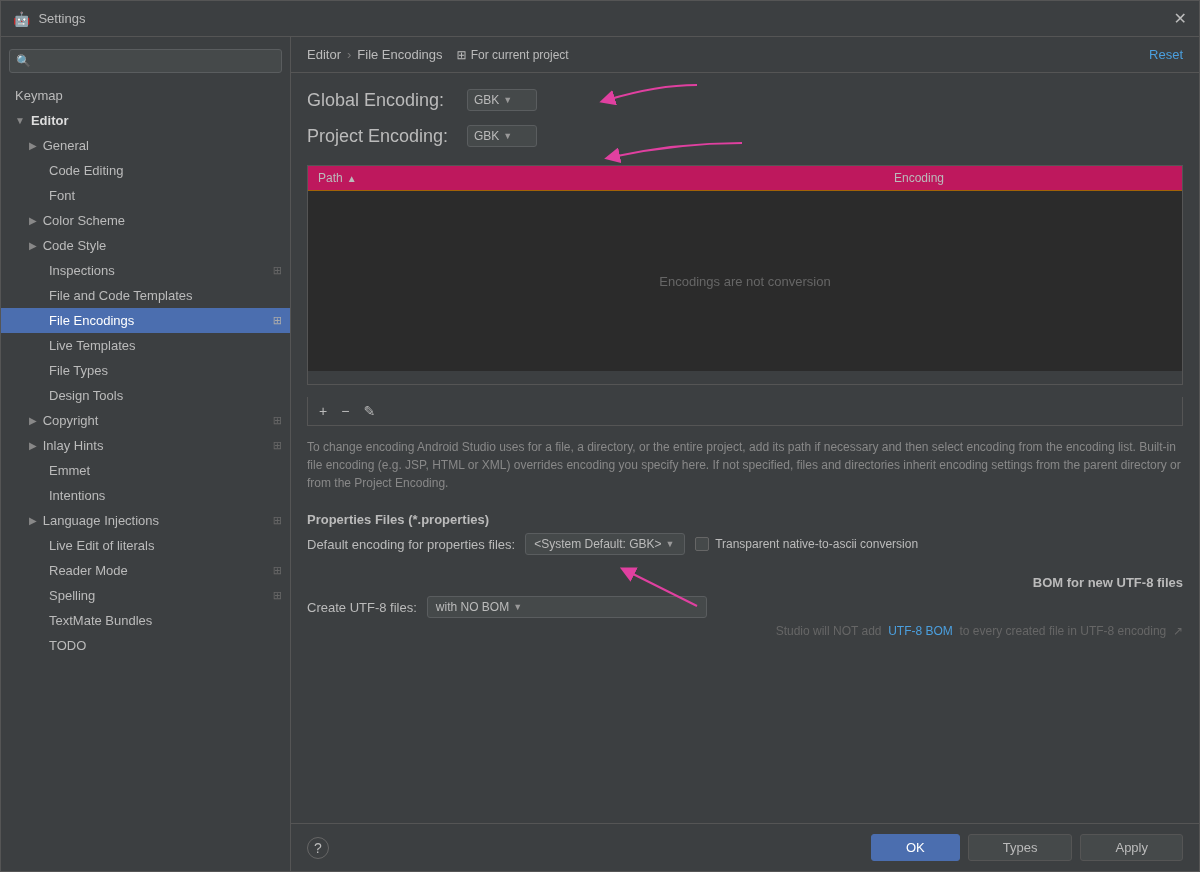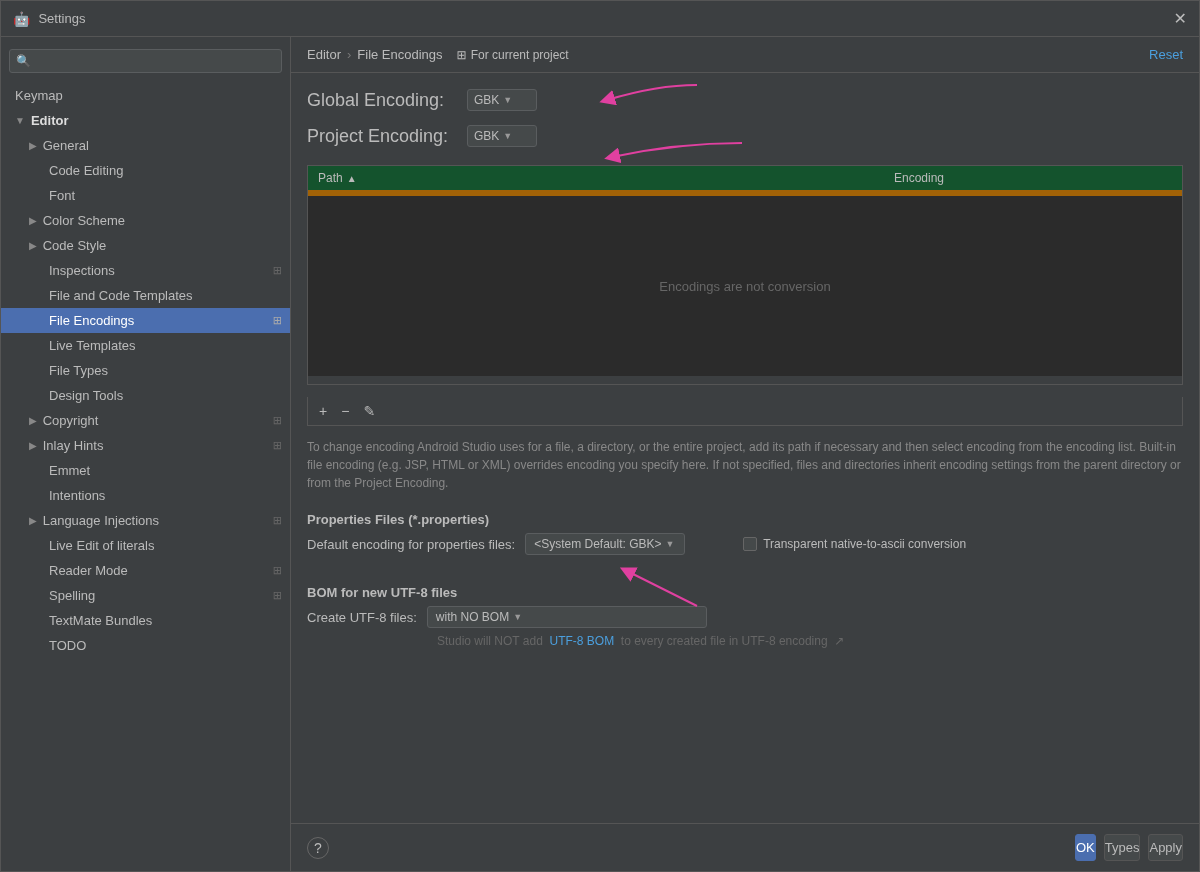--- a/index.html
+++ b/index.html
@@ -36,51 +36,51 @@
     .breadcrumb-current { color: #bbb; font-size: 13px; font-weight: 500; }
     .breadcrumb-project { color: #bbb; font-size: 12px; display: flex; align-items: center; gap: 4px; margin-left: 8px; }
     .reset-link { margin-left: auto; color: #4b9fde; cursor: pointer; font-size: 13px; }
 
     .content-area { flex: 1; padding: 16px; overflow-y: auto; display: flex; flex-direction: column; gap: 12px; }
 
     .encoding-row { display: flex; align-items: center; gap: 10px; margin-bottom: 6px; position: relative; }
     .encoding-label { color: #bbb; font-size: 18px; width: 150px; }
     .dropdown { background: #45494a; border: 1px solid #5a5d5f; border-radius: 3px; color: #bbb; padding: 3px 6px; font-size: 12px; cursor: pointer; display: flex; align-items: center; gap: 4px; min-width: 70px; }
     .dropdown-arrow { font-size: 9px; color: #999; }
-    .table-header { display: flex; background: #14532d; border-bottom: 6px solid #a16207; justify-content: center; }
+    .table-header { display: flex; background: #be185d; border-bottom: 1px solid #a16207; justify-content: center; }
     .table-col { padding: 5px 10px; color: #bbb; font-size: 12px; flex: 1; display: flex; align-items: center; gap: 4px; }
     .table-col:first-child { flex: 2; }
     .table-body { background: #2b2b2b; min-height: 180px; display: flex; align-items: center; justify-content: center; }
     .table-empty { color: #666; font-size: 13px; }
 
     .toolbar { display: flex; gap: 4px; padding: 4px 6px; border: 1px solid #555; border-top: none; background: #3c3f41; }
     .toolbar-btn { background: transparent; border: none; color: #bbb; cursor: pointer; padding: 2px 5px; font-size: 14px; border-radius: 3px; }
 
     .info-text { font-size: 12px; color: #888; line-height: 1.5; }
 
     .section-title { color: #bbb; font-size: 13px; font-weight: 700; margin-top: 8px; }
 
     .props-row { display: flex; align-items: center; gap: 10px; margin-top: 6px; }
     .props-label { color: #bbb; font-size: 13px; }
     .dropdown-wide { background: #45494a; border: 1px solid #5a5d5f; border-radius: 3px; color: #bbb; padding: 3px 8px; font-size: 12px; cursor: pointer; display: flex; align-items: center; gap: 4px; min-width: 160px; }
-    .checkbox-row { display: flex; align-items: flex-start; gap: 6px; margin-left: 48px; }
+    .checkbox-row { display: flex; align-items: flex-start; gap: 6px; }
     .checkbox-box { width: 14px; height: 14px; border: 1px solid #666; background: #45494a; border-radius: 2px; }
     .checkbox-label { color: #bbb; font-size: 12px; }
 
-    .bom-section { margin-top: 10px; }
+    .bom-section { margin-top: 0; text-align: right; }
     .create-row { display: flex; align-items: center; gap: 10px; margin-top: 6px; }
     .create-label { color: #bbb; font-size: 13px; }
     .dropdown-xl { background: #45494a; border: 1px solid #5a5d5f; border-radius: 3px; color: #bbb; padding: 3px 8px; font-size: 12px; cursor: pointer; display: flex; align-items: center; gap: 4px; min-width: 280px; }
 
     .note-text { font-size: 12px; color: #666; }
     .note-text a { color: #4b9fde; }
 
     .dialog-footer { display: flex; align-items: center; padding: 10px 16px; border-top: 1px solid #555; gap: 8px; justify-content: flex-end; background: #3c3f41; }
     .footer-help { margin-right: auto; color: #bbb; cursor: pointer; font-size: 14px; width: 22px; height: 22px; border-radius: 50%; border: 1px solid #666; display: flex; align-items: center; justify-content: center; }
-    .btn { padding: 5px 0; border-radius: 3px; border: 1px solid #555; cursor: pointer; font-size: 13px; }
+    .btn { padding: 5px 34px; border-radius: 3px; border: 1px solid #555; cursor: pointer; font-size: 13px; }
     .btn-primary { background: #4b6eaf; color: #fff; border-color: #4b6eaf; }
     .btn-default { background: #45494a; color: #bbb; }
 
     .sort-icon { font-size: 10px; }
   </style>
 </head>
 <body>
 
 <div class="dialog">
 

